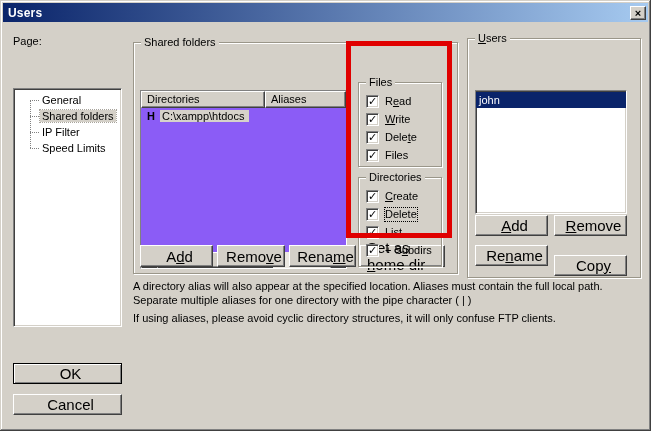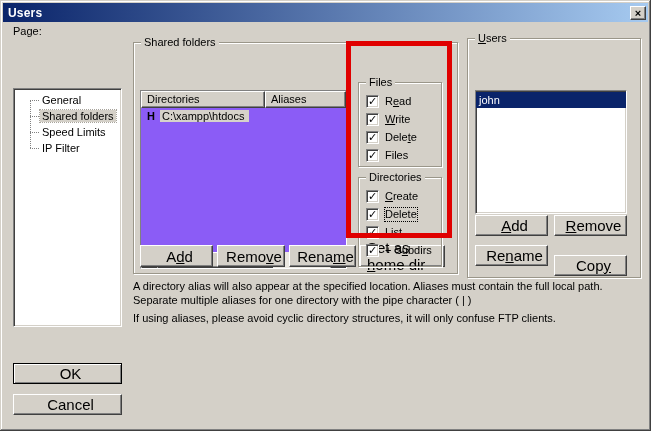--- a/index.html
+++ b/index.html
@@ -104,34 +104,34 @@
 
 <div class="dialog">
 
   <div class="titlebar">
     <span class="title-text">Users</span>
   </div>
   <div class="close-btn">
     <span>×</span>
   </div>
 
-  <div class="label" style="left:13px;top:25px;">Page:</div>
+  <div class="label" style="left:13px;top:35px;">Page:</div>
   <div class="tree sunken">
     <div class="tree-vline"></div>
     <div class="tree-row">
       <span class="tlabel">General</span>
     </div>
     <div class="tree-row sel">
       <span class="tlabel">Shared folders</span>
     </div>
     <div class="tree-row">
+      <span class="tlabel">IP Filter</span>
+    </div>
+    <div class="tree-row">
       <span class="tlabel">Speed Limits</span>
-    </div>
-    <div class="tree-row">
-      <span class="tlabel">IP Filter</span>
     </div>
   </div>
 
   <div class="groupbox" style="left:133px;top:42px;width:325px;height:232px;">
     <span class="legend">Shared folders</span>
   </div>
 
   <div class="dirlist sunken">
     <div class="dirlist-header">
       <div class="hcell" style="width:124px;">Directories</div>

